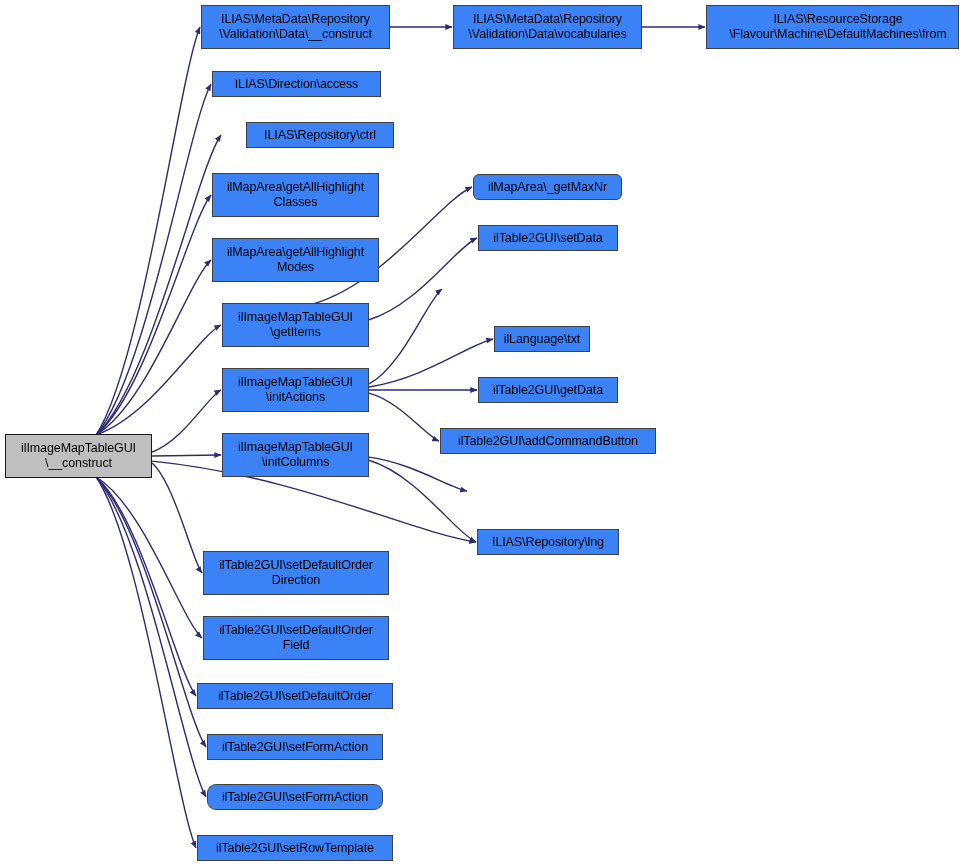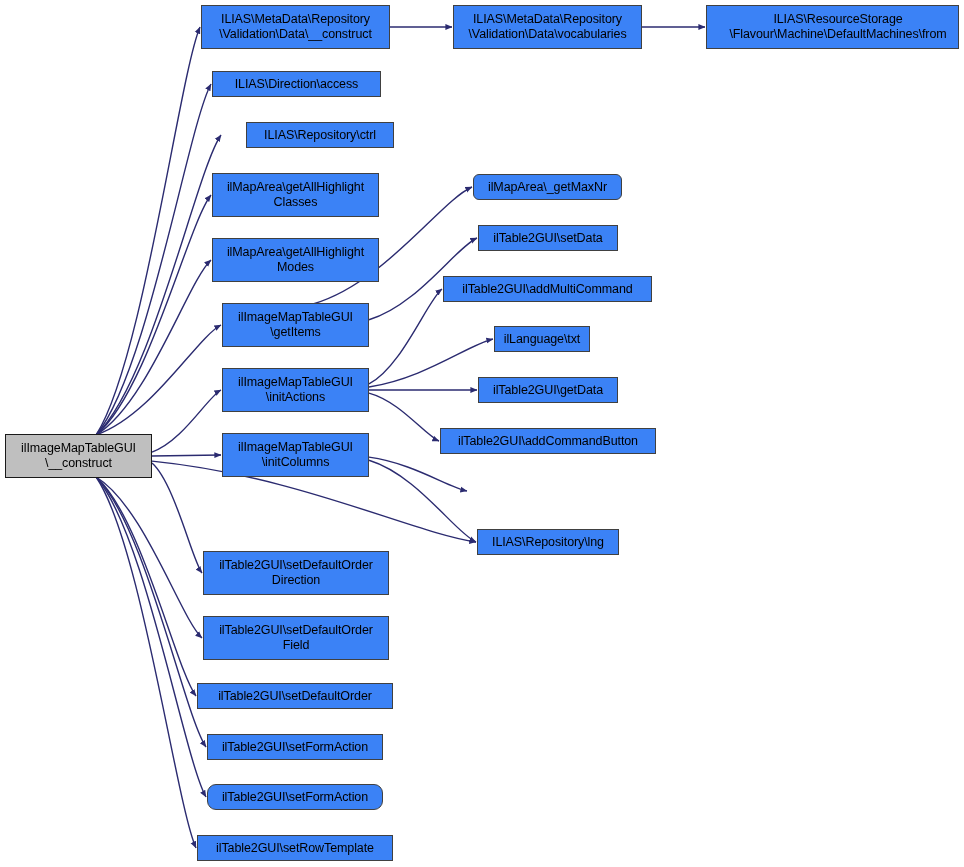--- a/index.html
+++ b/index.html
@@ -82,18 +82,17 @@
     <div class="node" style="left: 197px; top: 683px; width: 196px; height: 26px;">ilTable2GUI\setDefaultOrder</div>
     <div class="node" style="left: 207px; top: 734px; width: 176px; height: 26px;">ilTable2GUI\setFormAction</div>
     <div class="node" style="left: 207px; top: 784px; width: 176px; height: 26px; border-radius: 9px;">ilTable2GUI\setFormAction</div>
     <div class="node" style="left: 197px; top: 835px; width: 196px; height: 26px;">ilTable2GUI\setRowTemplate</div>
     <div class="node" style="left: 453px; top: 5px; width: 189px; height: 44px;">ILIAS\MetaData\Repository
 \Validation\Data\vocabularies</div>
     <div class="node" style="left: 706px; top: 5px; width: 253px; height: 44px; padding-left: 11px;">ILIAS\ResourceStorage
 \Flavour\Machine\DefaultMachines\from</div>
     <div class="node" style="left: 473px; top: 174px; width: 149px; height: 26px; border-radius: 6px;">ilMapArea\_getMaxNr</div>
     <div class="node" style="left: 478px; top: 225px; width: 140px; height: 26px;">ilTable2GUI\setData</div>
-    <div class="node" style="left: 443px; top: 276px; width: 209px; height: 26px;">ilTable2GUI\addMultiCommand</div>
     <div class="node" style="left: 494px; top: 326px; width: 96px; height: 26px;">ilLanguage\txt</div>
     <div class="node" style="left: 478px; top: 377px; width: 140px; height: 26px; text-align: center;">ilTable2GUI\getData</div>
     <div class="node" style="left: 440px; top: 428px; width: 216px; height: 26px;">ilTable2GUI\addCommandButton</div>
     <div class="node" style="left: 477px; top: 529px; width: 142px; height: 26px;">ILIAS\Repository\lng</div>
   </div>
 
 </body></html>

